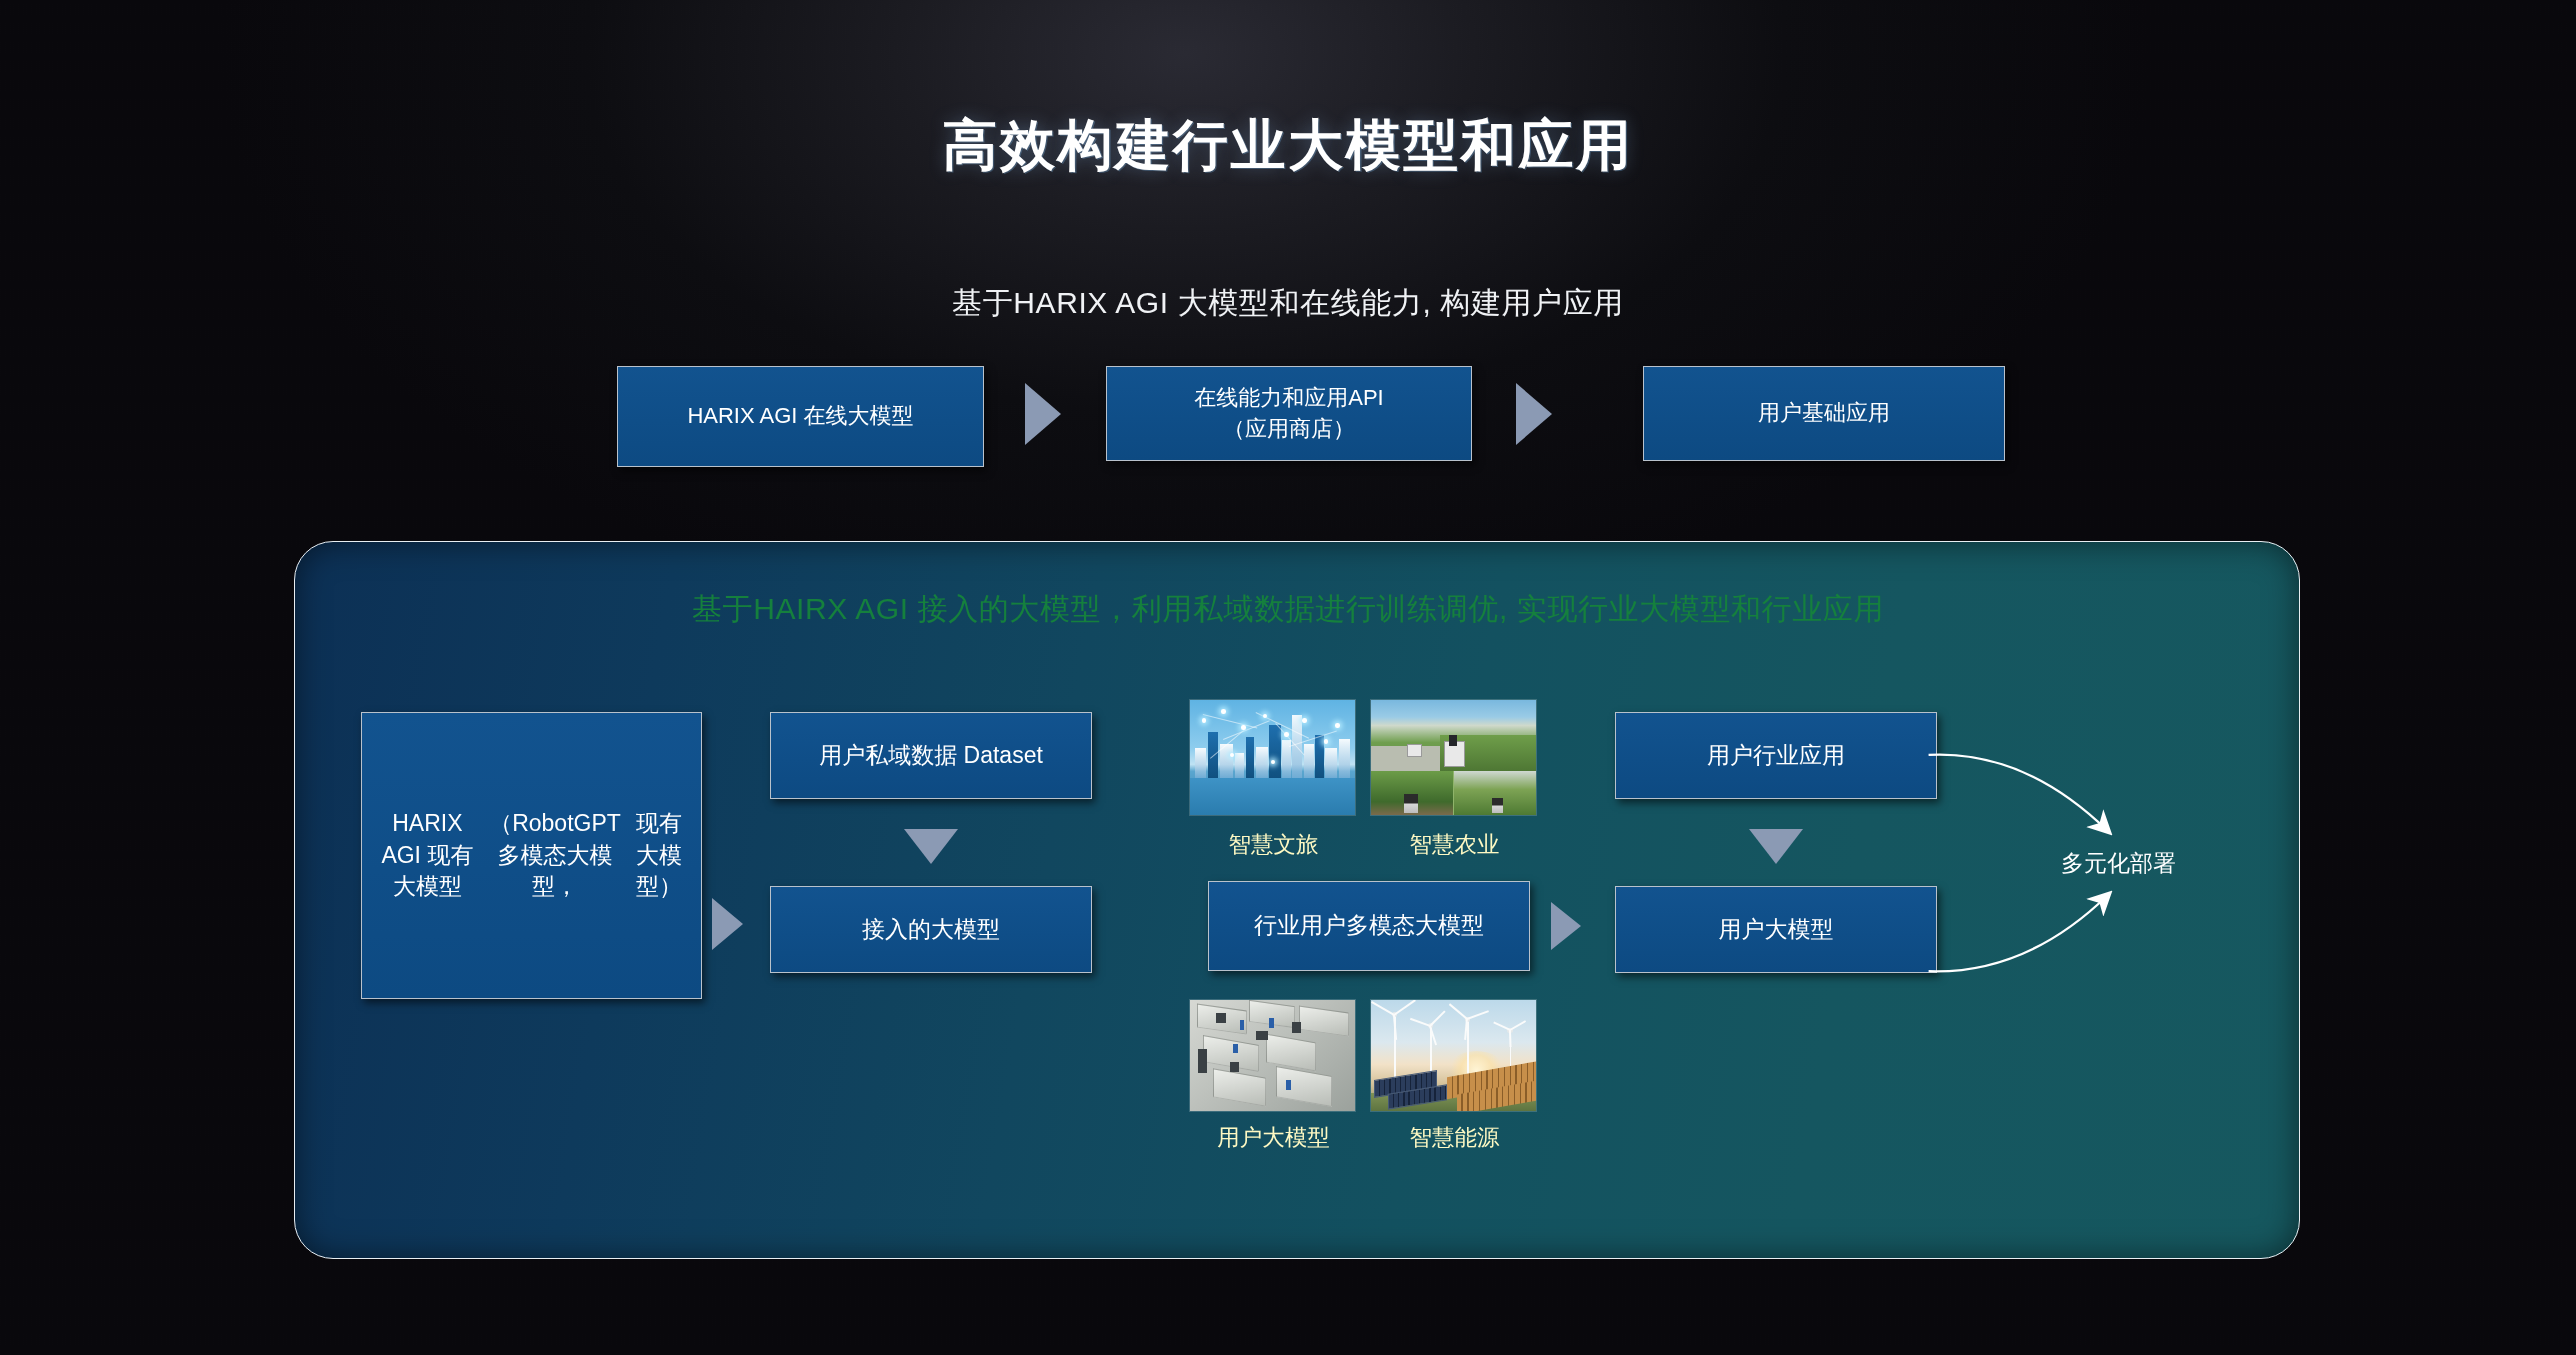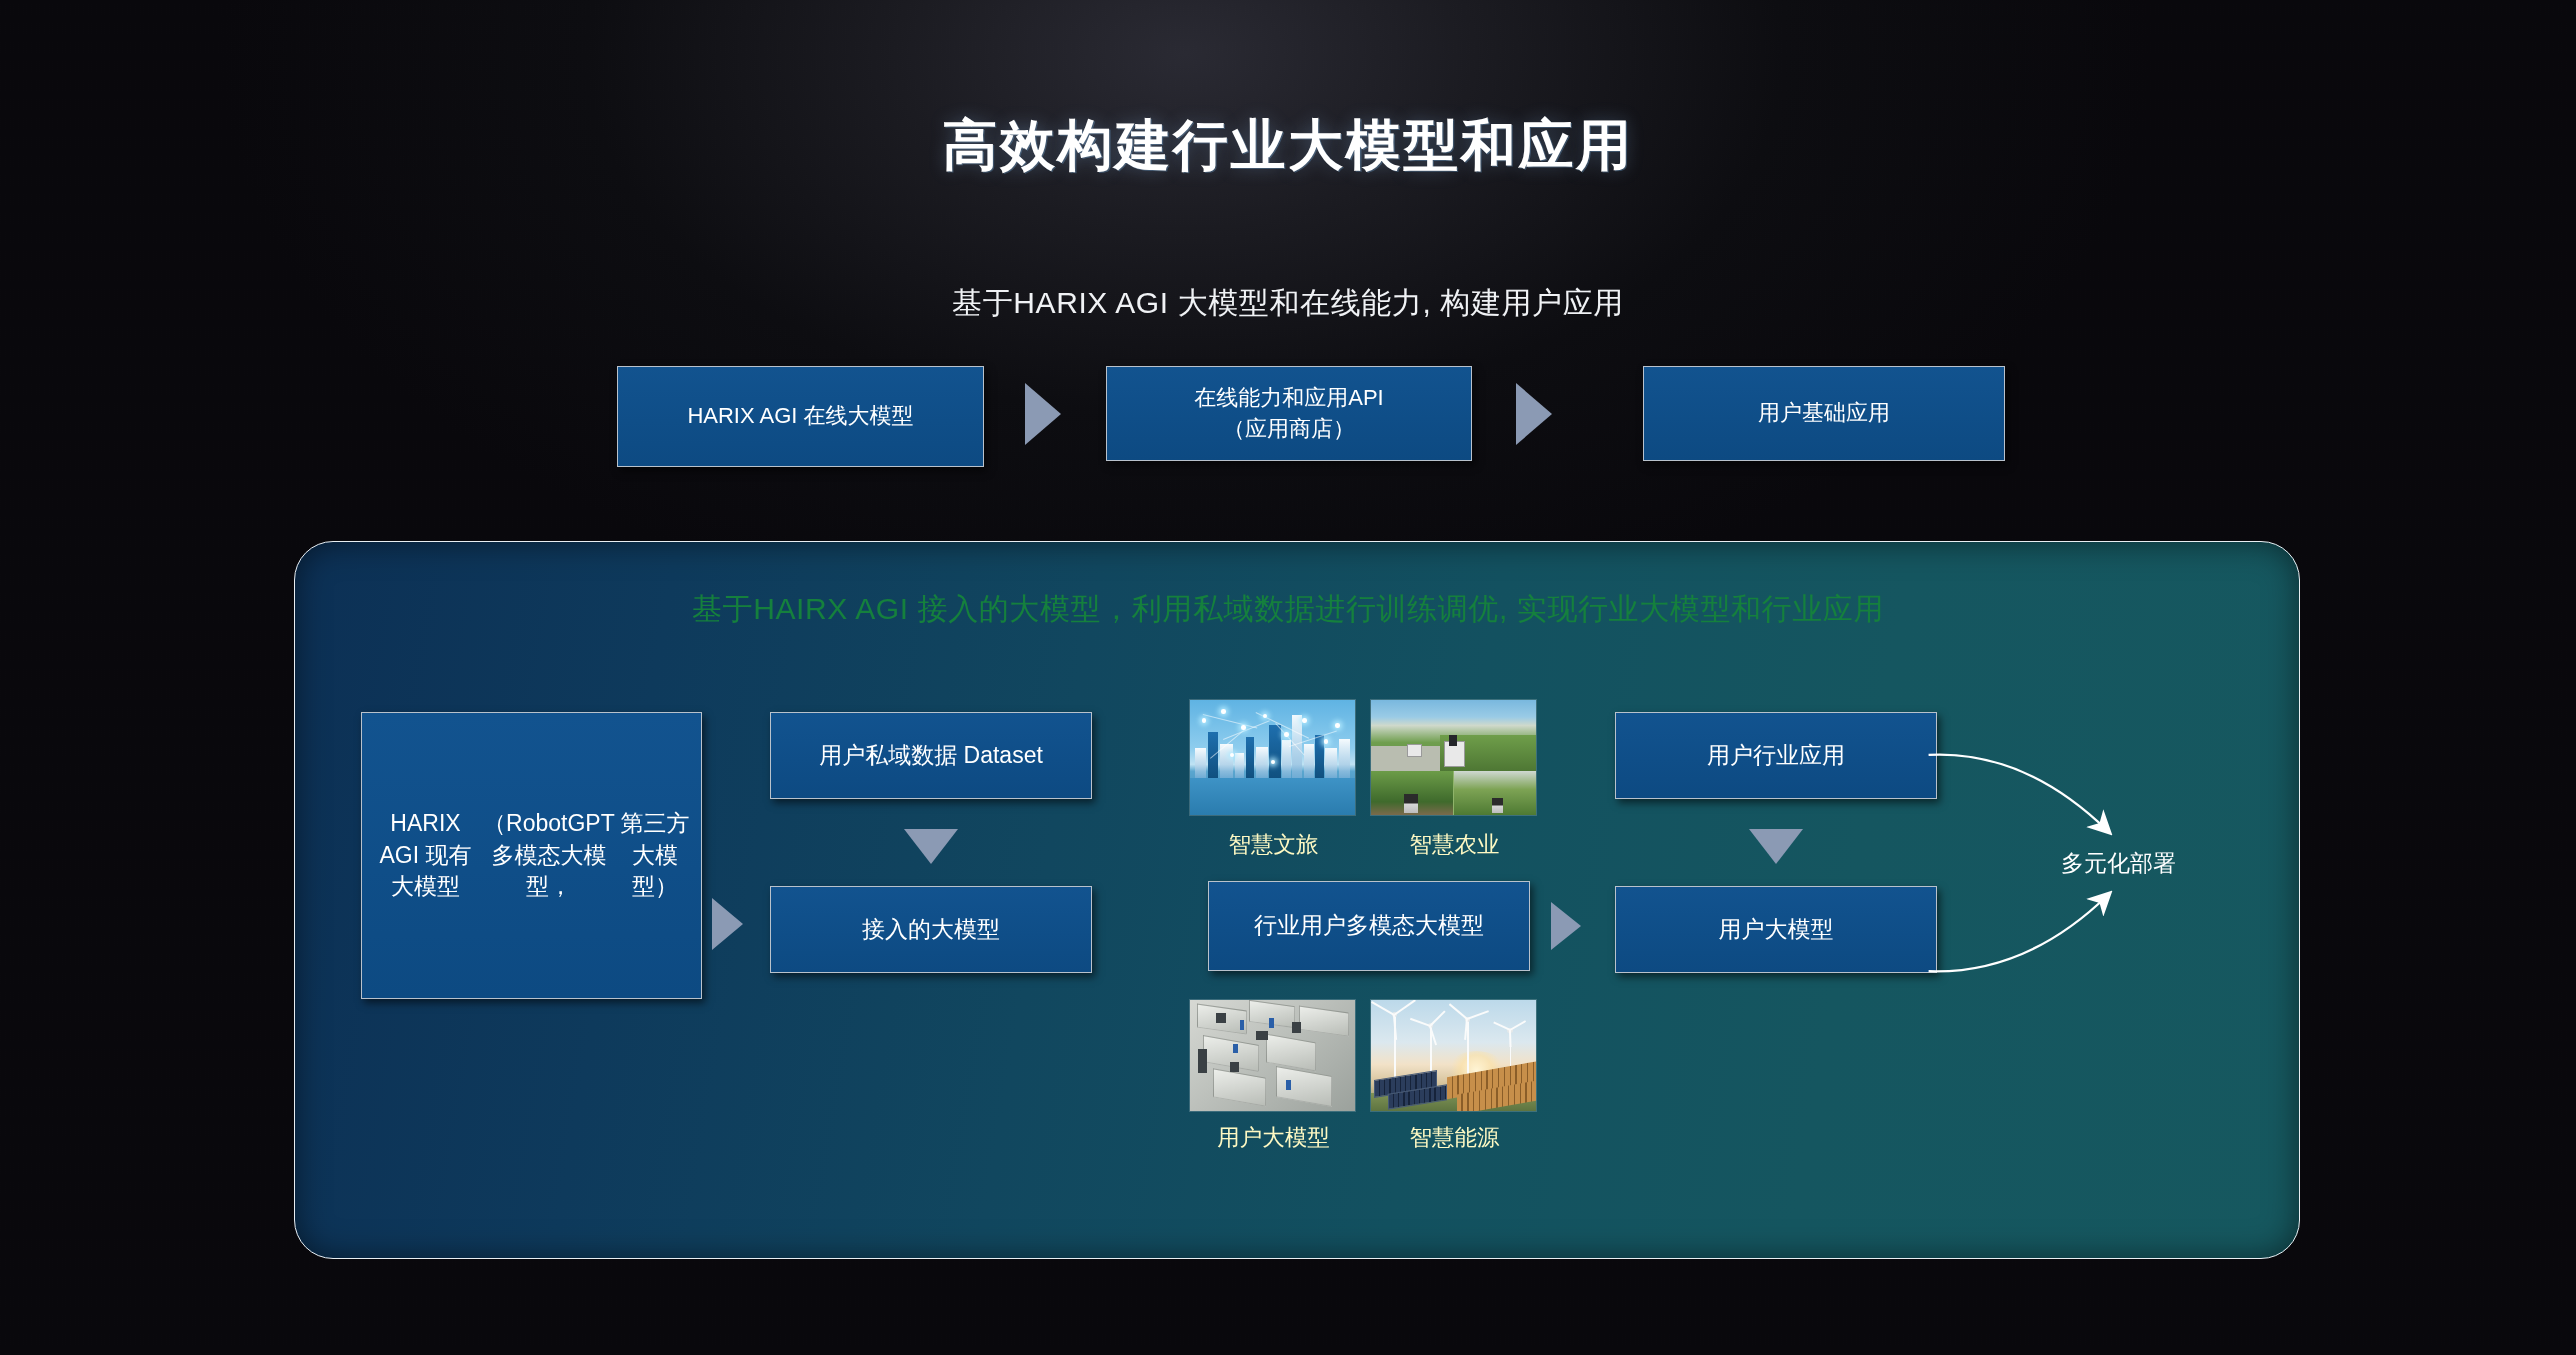--- a/index.html
+++ b/index.html
@@ -196,21 +196,21 @@
   <span>用户基础应用</span>
 </div>
 
 <div id="panel"></div>
 
 <div id="panel-title">基于HAIRX AGI 接入的大模型，利用私域数据进行训练调优, 实现行业大模型和行业应用</div>
 
 <div class="bbox" style="left:361px; top:712px; width:341px; height:287px; font-size:23px; ">
   <span>HARIX AGI 现有大模型</span>
   <span>（RobotGPT 多模态大模型，</span>
-  <span>第三方大模型）</span>
+  <span>现有大模型）</span>
 </div>
 
 <div class="tri-r" style="left:712px; top:898px; border-top-width:26px; border-bottom-width:26px; border-left-width:31px;"></div>
 
 <div class="bbox" style="left:770px; top:712px; width:322px; height:87px; font-size:23px;">
   <span>用户私域数据 Dataset</span>
 </div>
 
 <div class="tri-d" style="left:904px; top:829px;"></div>
 

